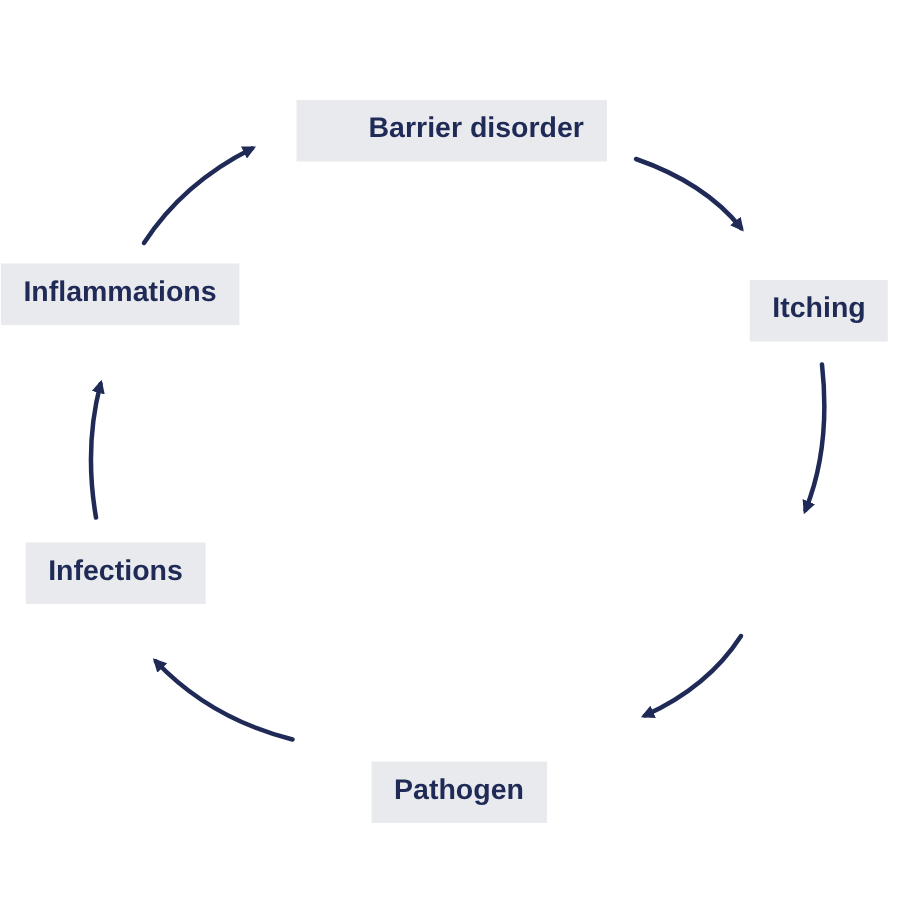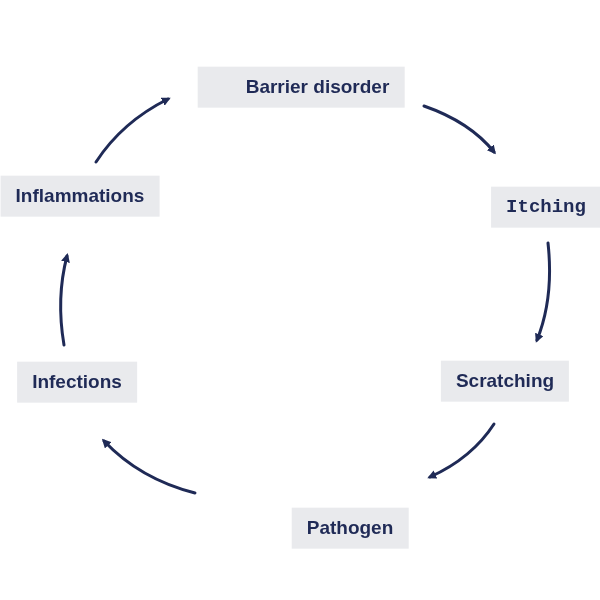--- a/index.html
+++ b/index.html
@@ -86,29 +86,26 @@
     <path class="arrow-path" d="M 195 493 Q 140 479 104 441" marker-end="url(#ah)"></path>
     <path class="arrow-path" d="M 64 345 Q 56 298 67 256" marker-end="url(#ah)"></path>
     <path class="arrow-path" d="M 96 162 Q 122 122 168 99" marker-end="url(#ah)"></path>
   </svg>
 
 
   <div class="node" style="left:301px; top:87px;padding-left:48px;">
     <span class="line">Barrier disorder</span>
   </div>
 
-  <div class="node" style="left:546px; top:207px;font-family:Liberation Mono, monospace;">
+  <div class="node" style="left:546px; top:207px;">
     <span class="line">Itching</span>
   </div>
 
-  <div class="node" style="left:505px; top:381px;">
-    <span class="line">Scratching</span>
-  </div>
 
-  <div class="node" style="left:306px; top:528px;margin-left:44px;">
+  <div class="node" style="left:306px; top:528px;">
     <span class="line">Pathogen</span>
   </div>
 
   <div class="node" style="left:77px; top:382px;">
     <span class="line">Infections</span>
   </div>
 
   <div class="node" style="left:80px; top:196px;">
     <span class="line">Inflammations</span>
   </div>

